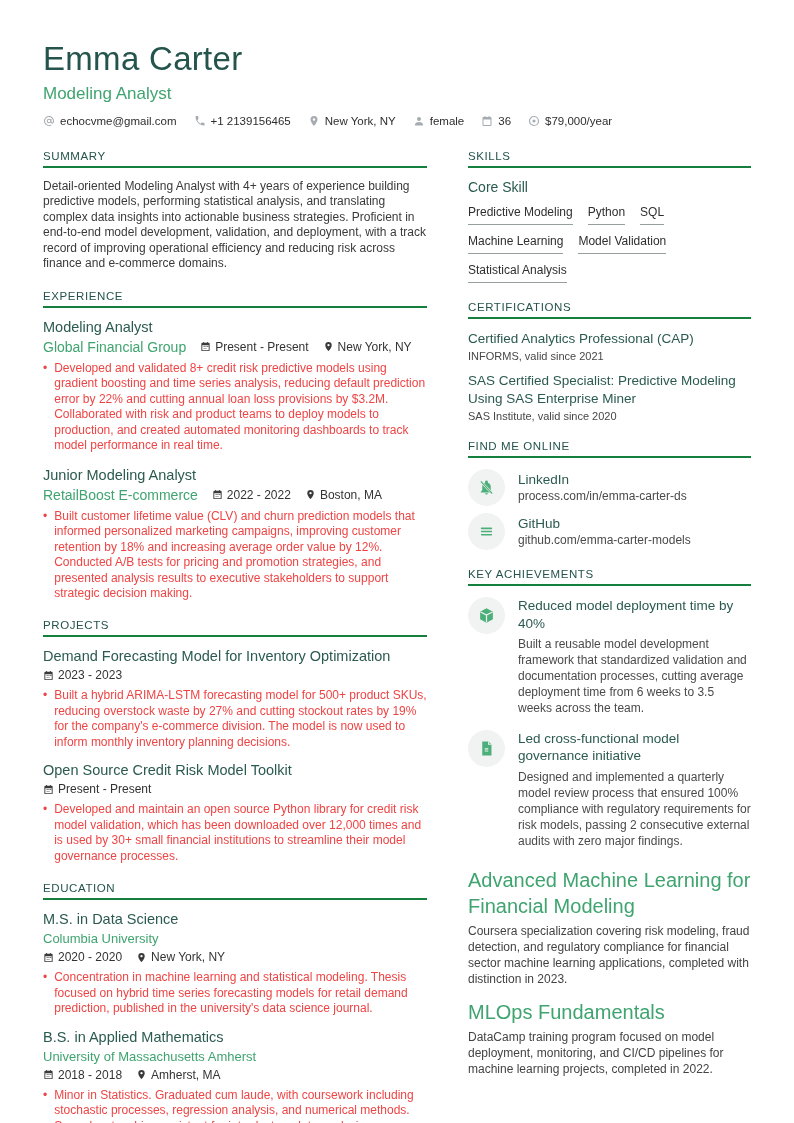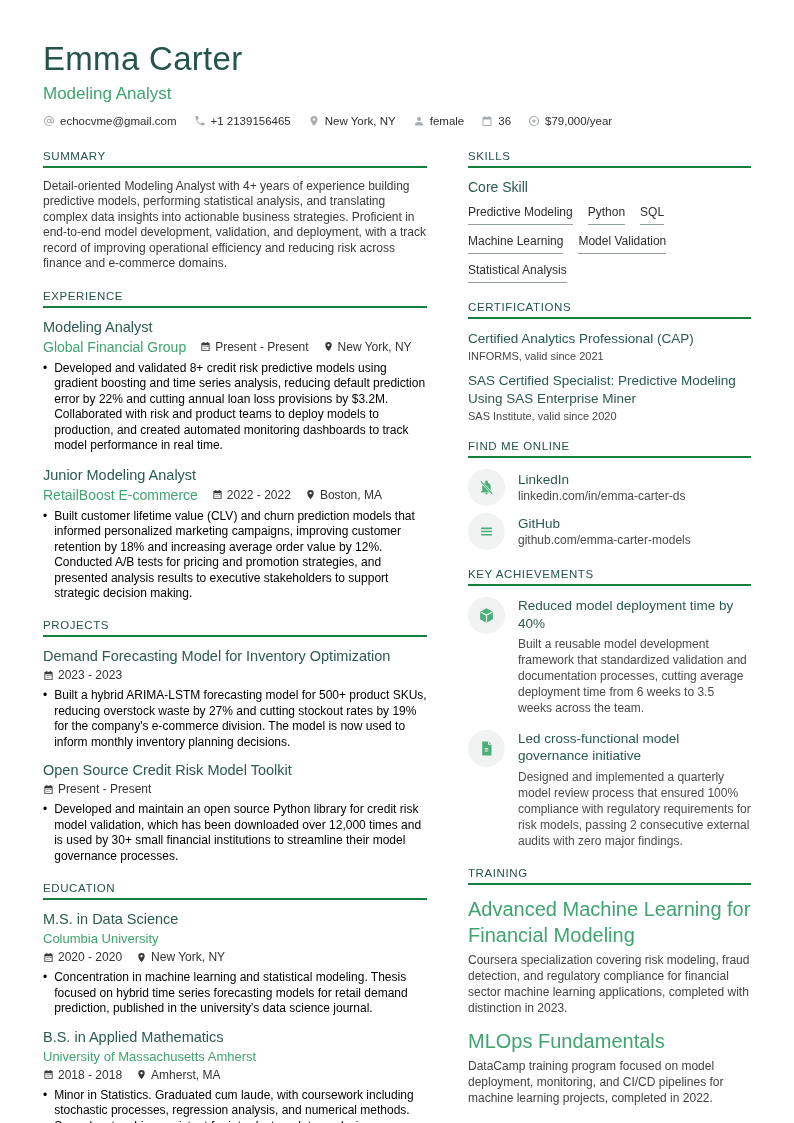--- a/index.html
+++ b/index.html
@@ -32,21 +32,21 @@
   .body-text { font-size: 12px; line-height: 1.29; color: #3a3a3a; margin: 0; }
 
   .job { margin-bottom: 13px; }
   .item-title { font-size: 14.5px; font-weight: 500; color: #2b5a50; margin-bottom: 4px; }
   .job-meta { display: flex; align-items: center; flex-wrap: wrap; gap: 6px 14px; margin-bottom: 6px; }
   .company { font-size: 14px; color: #3fa46f; }
   .school { font-size: 13px; color: #3fa46f; margin: 2px 0 4px; }
   .meta-item { display: flex; align-items: center; gap: 4px; font-size: 12px; color: #333333; }
   .micon { color: #3a3a3a; display: flex; align-items: center; }
 
-  .bullet { display: flex; font-size: 12px; line-height: 1.29; color: #000000; }
+  .bullet { display: flex; font-size: 12px; line-height: 1.29; color: #ef4444; }
   .bullet::before { content: "•"; margin-right: 7px; flex: none; }
 
   .proj { margin-bottom: 12px; }
   .proj .job-meta { margin-top: 2px; }
   .edu { margin-bottom: 12px; }
 
   
   .group-title { font-size: 14px; font-weight: 500; color: #2b5a50; margin-bottom: 10px; }
   .tags { display: flex; flex-wrap: wrap; column-gap: 15px; row-gap: 9px; }
   .tag { font-size: 12px; color: #2e2e2e; padding-bottom: 5px; border-bottom: 1px solid #959f9c; }
@@ -322,21 +322,21 @@
         <div class="link-row">
           <span class="circle">
             <svg width="17" height="17" viewBox="0 0 24 24">
                 <path fill="currentColor" d="M12 22a2 2 0 0 0 2-2h-4a2 2 0 0 0 2 2zm6-6v-5a6 6 0 0 0-4-5.65V4a2 2 0 1 0-4 0v1.35A6 6 0 0 0 6 11v5l-2 2v1h16v-1l-2-2z"></path>
                 <line x1="4" y1="3.5" x2="20" y2="20.5" stroke="#f1f3f3" stroke-width="3.4"></line>
                 <line x1="4" y1="3.5" x2="20" y2="20.5" stroke="currentColor" stroke-width="1.6"></line>
               </svg>
           </span>
           <span>
             <div class="link-label">LinkedIn</div>
-            <div class="link-url">linkedin.com/in/emma-carter-ds</div>
+            <div class="link-url">process.com/in/emma-carter-ds</div>
           </span>
         </div>
 
         <div class="link-row">
           <span class="circle">
             <svg width="17" height="17" viewBox="0 0 24 24">
                 <rect x="4" y="6.5" width="16" height="2.2" rx="1.1" fill="currentColor"></rect>
                 <rect x="4" y="11" width="16" height="2.2" rx="1.1" fill="currentColor"></rect>
                 <rect x="4" y="15.5" width="16" height="2.2" rx="1.1" fill="currentColor"></rect>
               </svg>
@@ -373,21 +373,20 @@
               </svg>
           </span>
           <span>
             <div class="ach-title">Led cross-functional model governance initiative</div>
             <div class="ach-desc">Designed and implemented a quarterly model review process that ensured 100% compliance with regulatory requirements for risk models, passing 2 consecutive external audits with zero major findings.</div>
           </span>
         </div>
       </section>
 
       <section class="section">
-        <div class="sec-head">TRAINING</div>
         <div class="training-item">
           <div class="training-title">Advanced Machine Learning for Financial Modeling</div>
           <div class="training-desc">Coursera specialization covering risk modeling, fraud detection, and regulatory compliance for financial sector machine learning applications, completed with distinction in 2023.</div>
         </div>
         <div class="training-item">
           <div class="training-title">MLOps Fundamentals</div>
           <div class="training-desc">DataCamp training program focused on model deployment, monitoring, and CI/CD pipelines for machine learning projects, completed in 2022.</div>
         </div>
       </section>
     </div>

